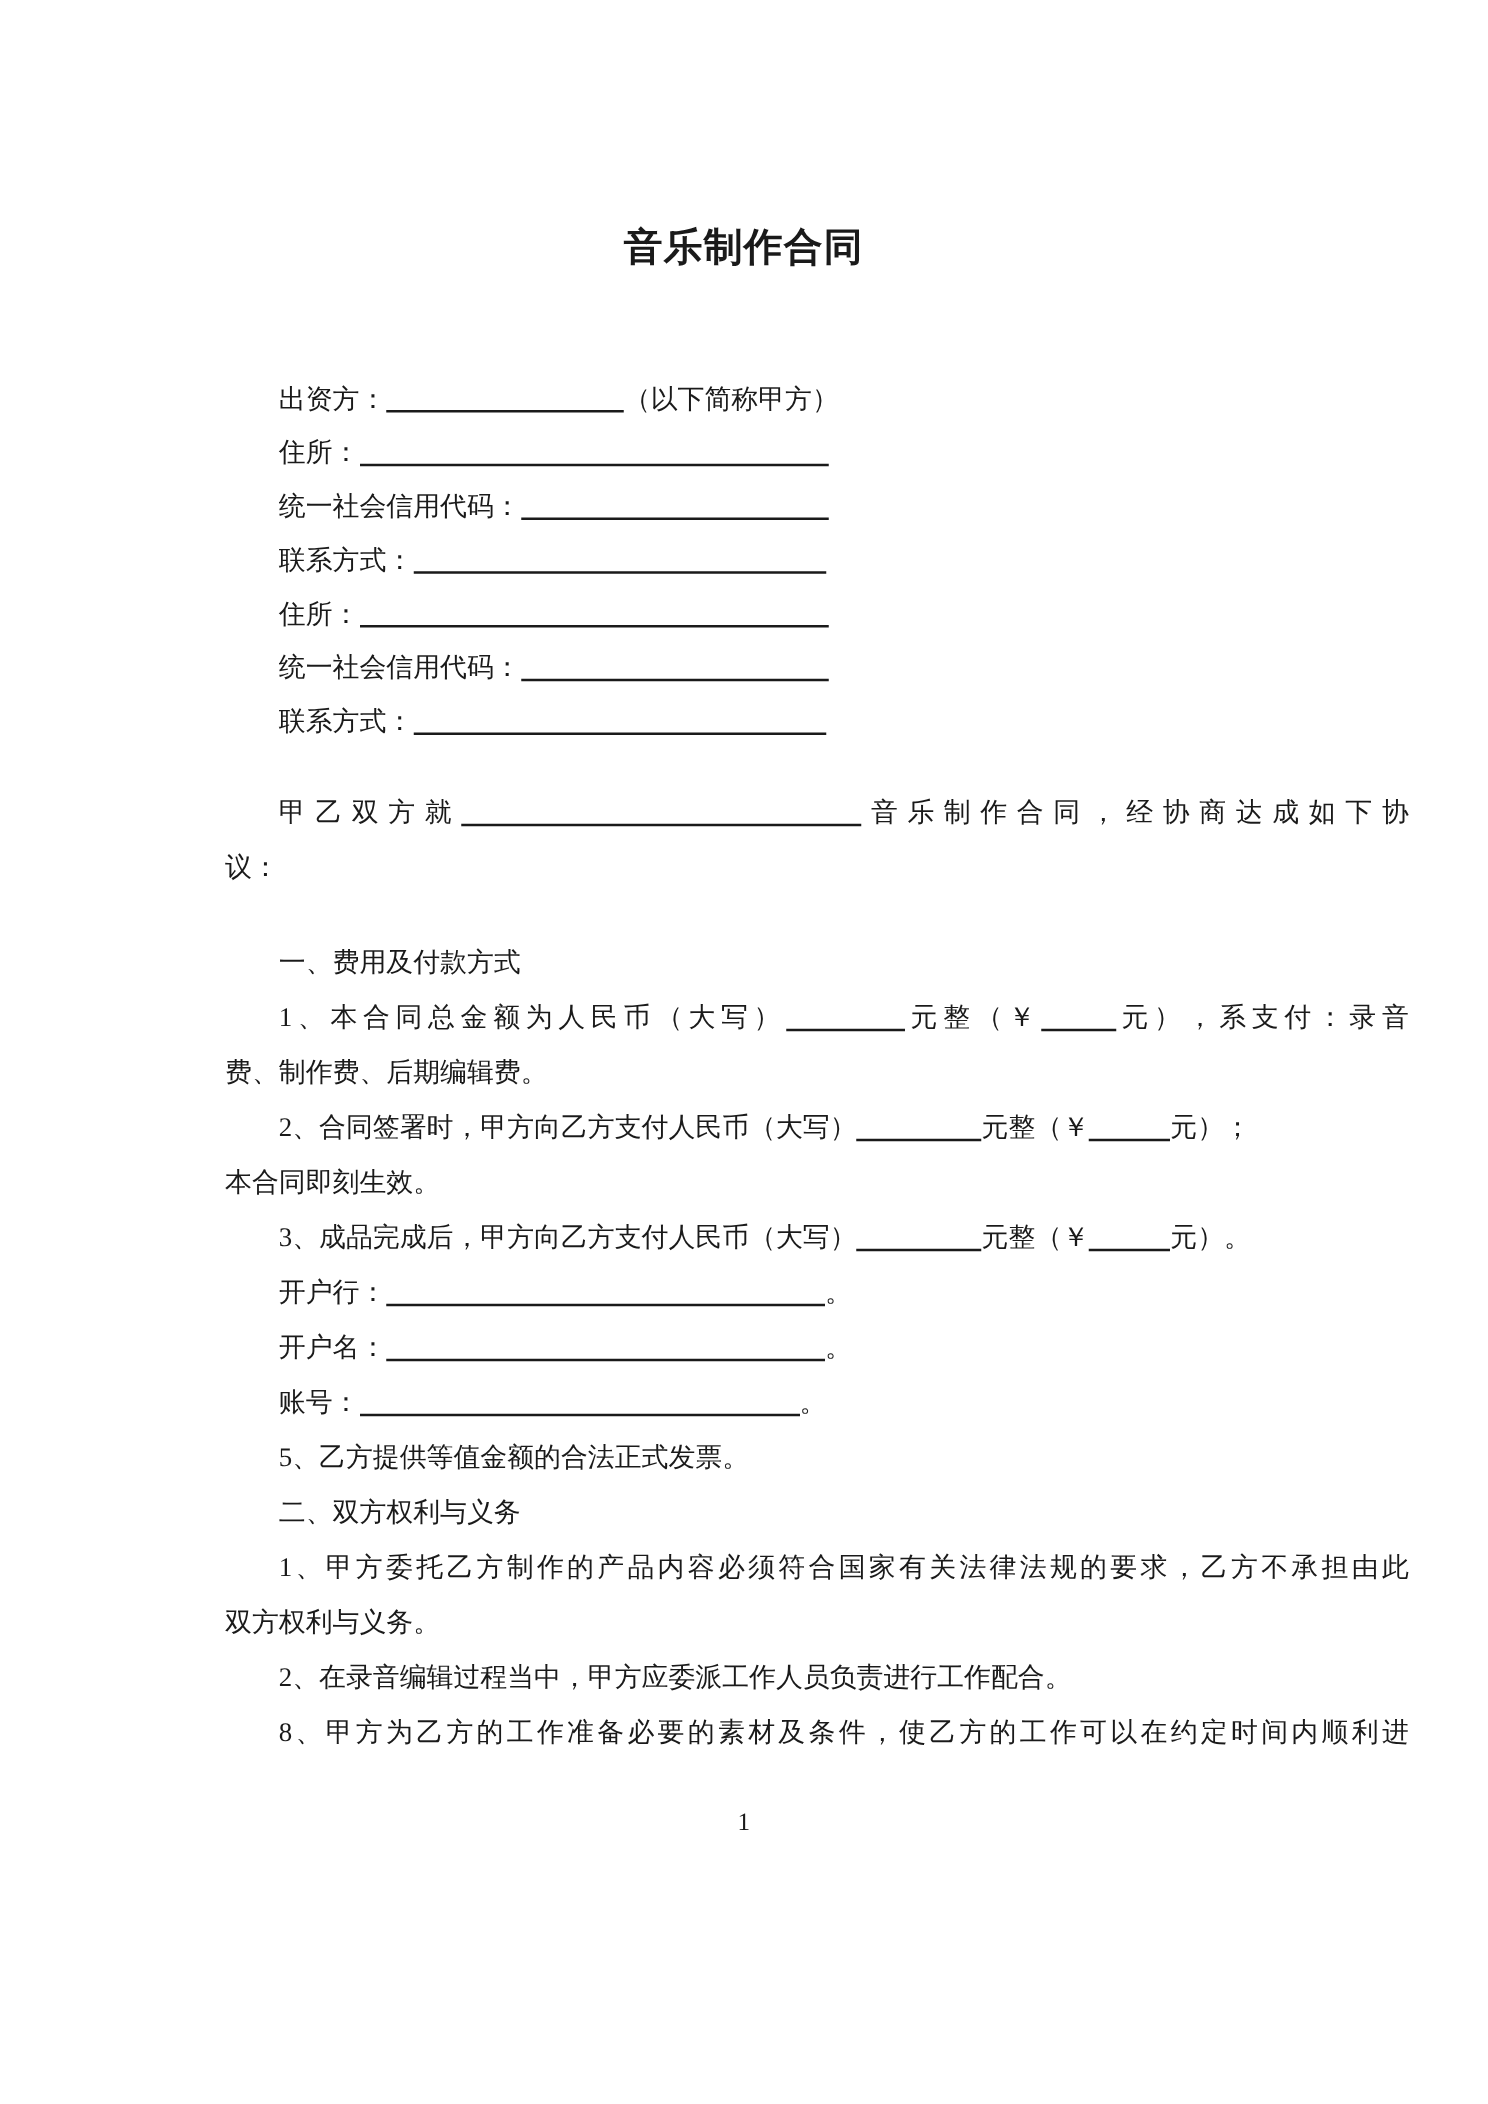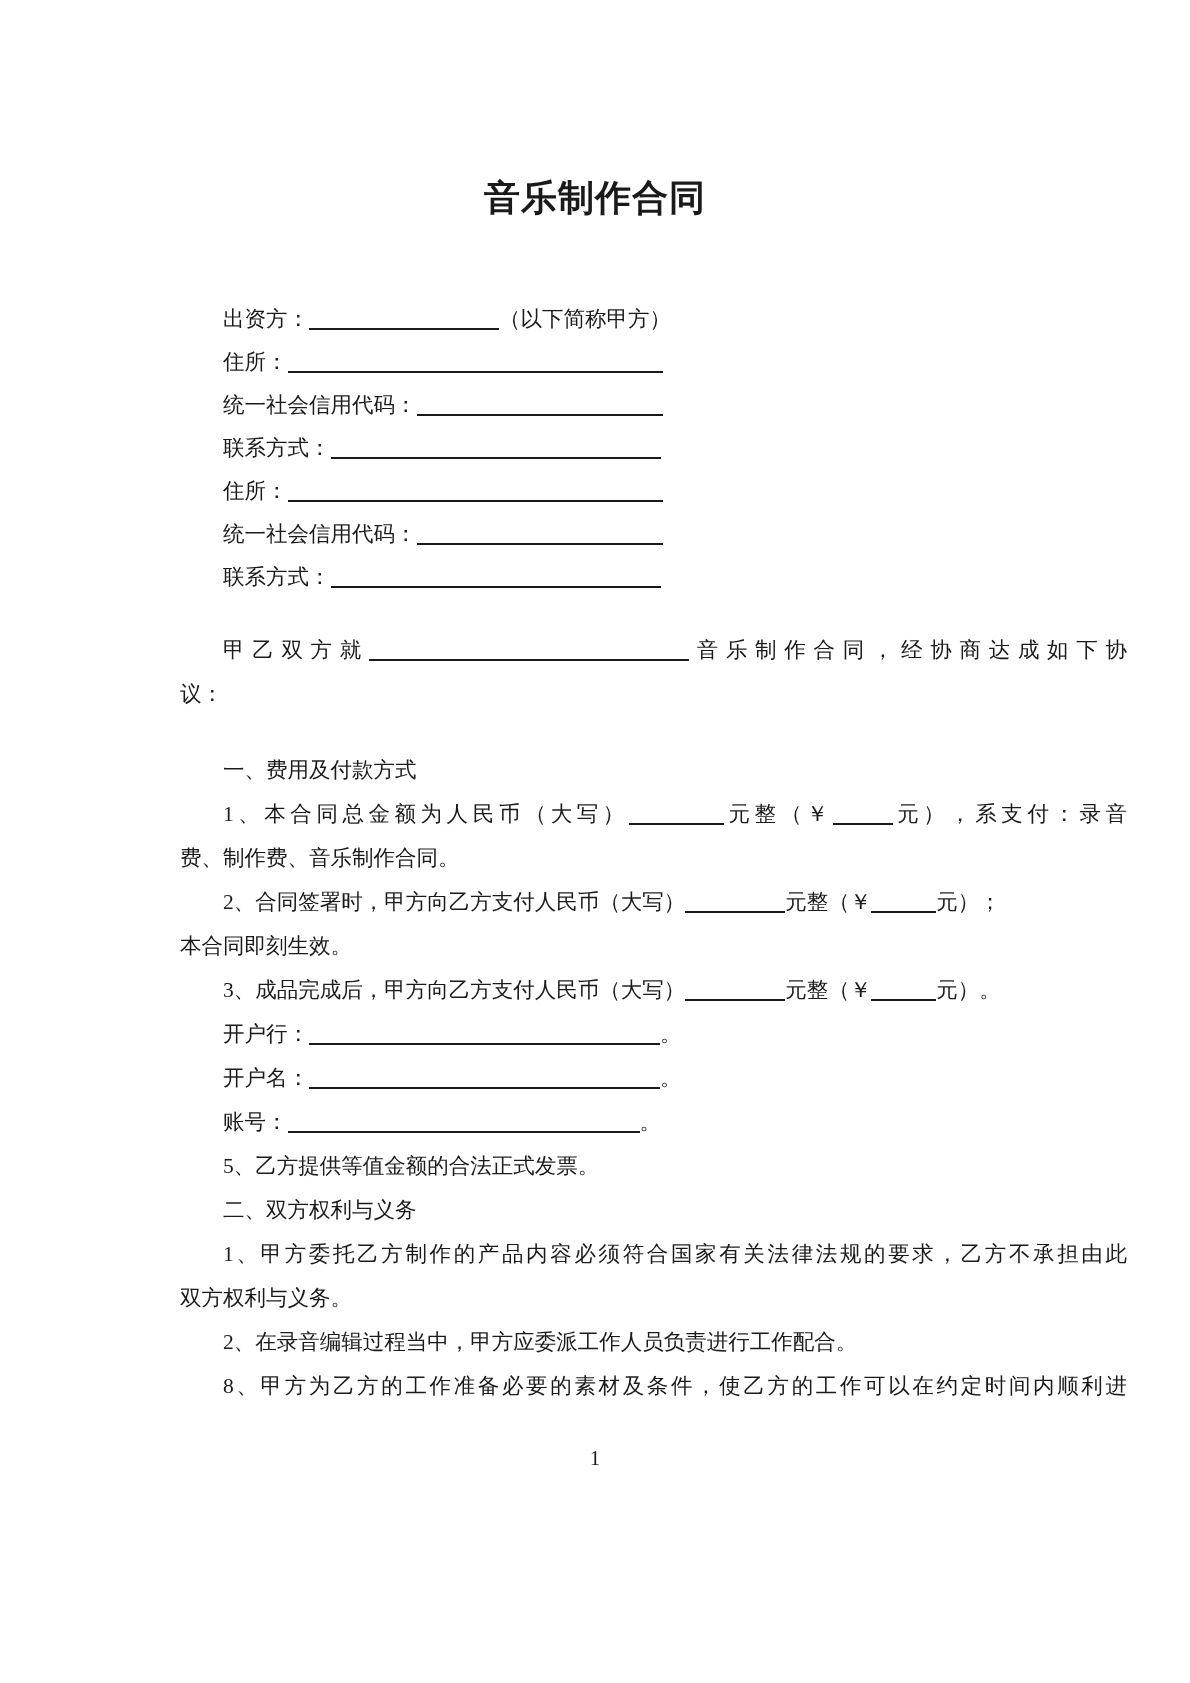--- a/index.html
+++ b/index.html
@@ -3,21 +3,21 @@
 <meta charset="utf-8">
 <style>
   html,body{margin:0;padding:0;background:#ffffff;}
   .page{
     width:1190px;height:1683px;box-sizing:border-box;
     background:#ffffff;color:#1a1a1a;position:relative;overflow:hidden;
     font-family:"Liberation Serif","DejaVu Serif",serif;
     font-size:21.5px;padding-top:175px;
   }
   .title{
-    text-align:center;font-size:36px;font-weight:bold;
+    text-align:center;font-size:31px;font-weight:bold;
     line-height:46px;height:46px;letter-spacing:1px;
   }
   .content{padding-left:180px;padding-right:63px;}
   .ln{line-height:44px;height:44px;}
   .ln.f{line-height:43px;height:43px;}
   .ind{text-indent:43px;}
   .j{text-align:justify;text-align-last:justify;}
   .mt77{margin-top:77px;}
   .mt35{margin-top:35px;}
   .mt29{margin-top:29px;}
@@ -50,21 +50,21 @@
     <div class="ln f ind"><span>住所：</span><span class="blank w375"></span></div>
     <div class="ln f ind"><span>统一社会信用代码：</span><span class="blank w246"></span></div>
     <div class="ln f ind"><span>联系方式：</span><span class="blank w330"></span></div>
 
     <div class="ln ind j mt29"><span>甲乙双方就</span><span class="blank w320"></span><span>音乐制作合同，经协商达成如下协</span></div>
     <div class="ln"><span>议：</span></div>
 
     <div class="ln ind mt32"><span>一、费用及付款方式</span></div>
 
     <div class="ln ind j"><span>1、本合同总金额为人民币（大写）</span><span class="blank w95"></span><span>元整（￥</span><span class="blank w60"></span><span>元），系支付：录音</span></div>
-    <div class="ln"><span>费、制作费、音乐制作合同。</span></div>
+    <div class="ln"><span>费、制作费、后期编辑费。</span></div>
 
     <div class="ln ind"><span>2、合同签署时，甲方向乙方支付人民币（大写）</span><span class="blank w100"></span><span>元整（￥</span><span class="blank w65"></span><span>元）；</span></div>
     <div class="ln"><span>本合同即刻生效。</span></div>
 
     <div class="ln ind"><span>3、成品完成后，甲方向乙方支付人民币（大写）</span><span class="blank w100"></span><span>元整（￥</span><span class="blank w65"></span><span>元）。</span></div>
 
     <div class="ln ind"><span>开户行：</span><span class="blank w351"></span><span>。</span></div>
     <div class="ln ind"><span>开户名：</span><span class="blank w351"></span><span>。</span></div>
     <div class="ln ind"><span>账号：</span><span class="blank w352"></span><span>。</span></div>
 

